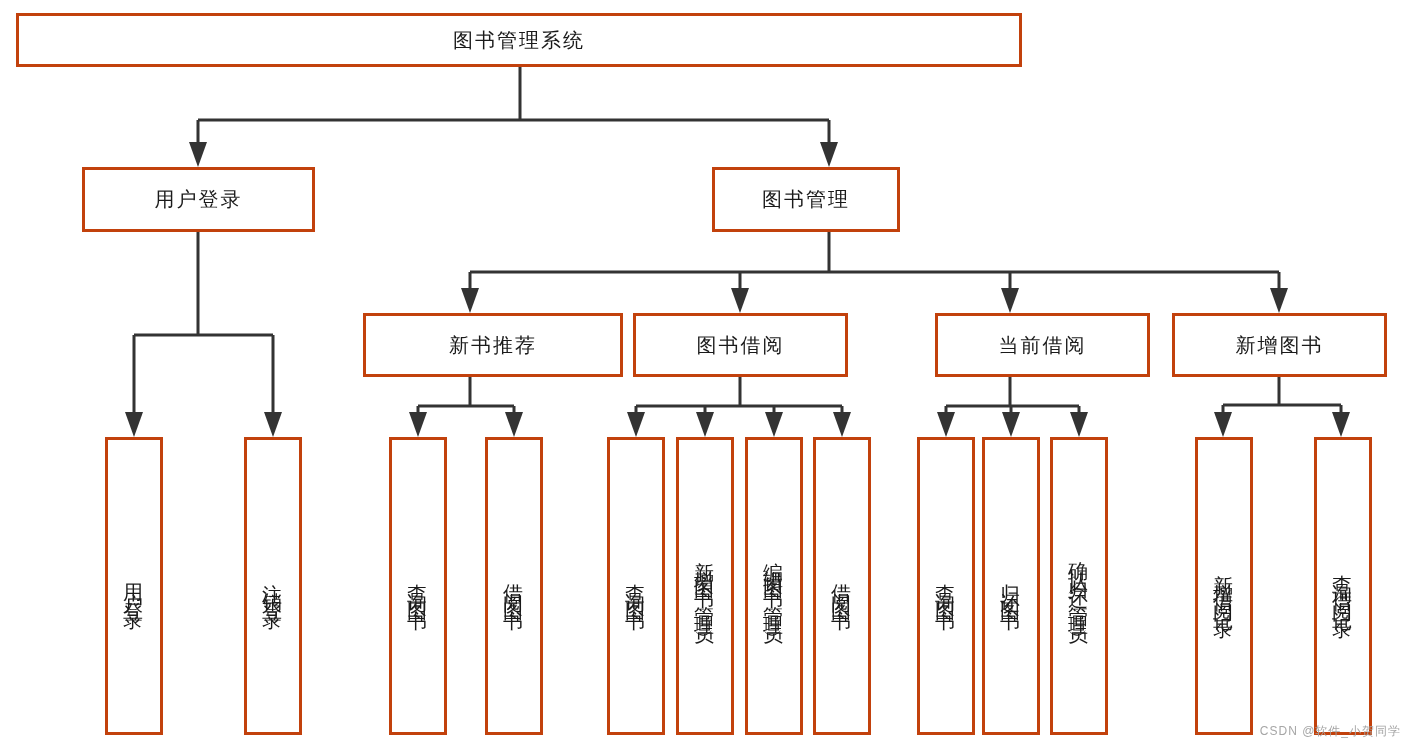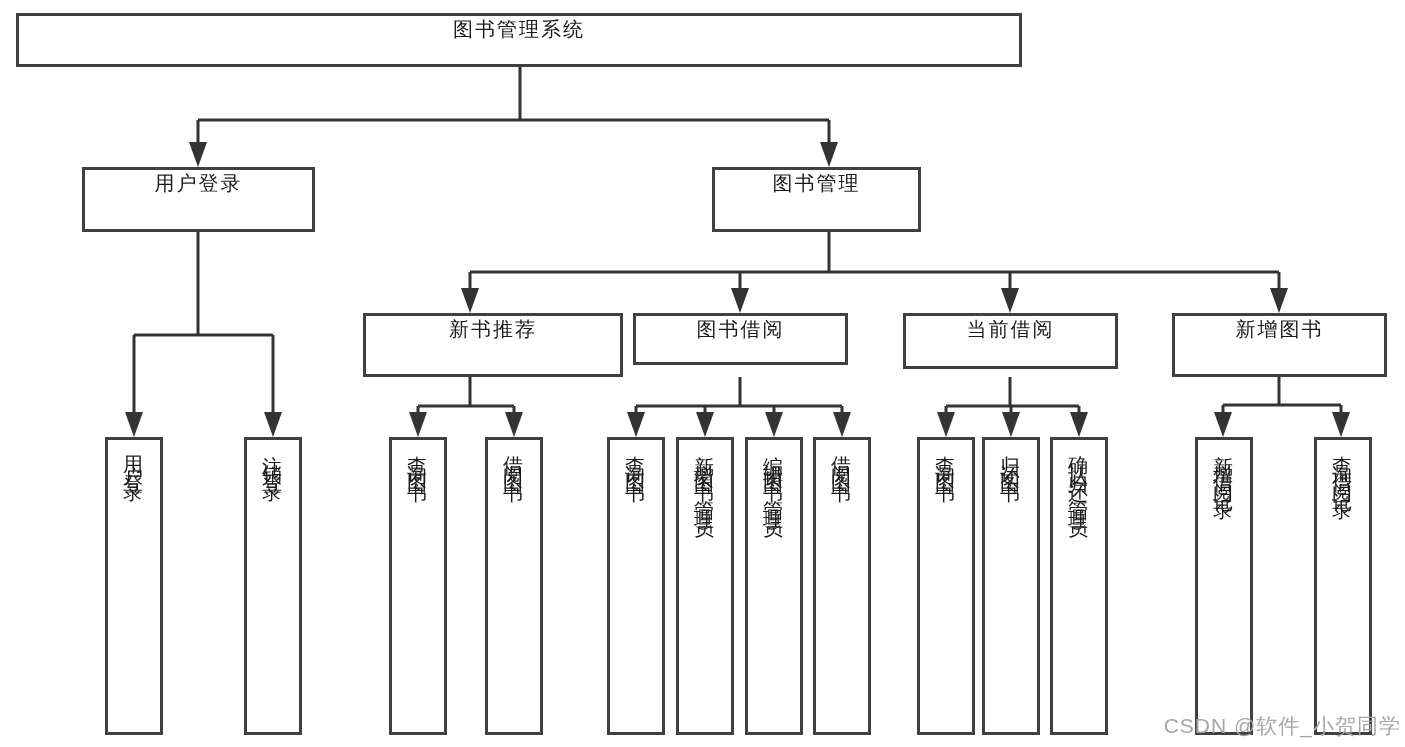--- a/index.html
+++ b/index.html
@@ -18,38 +18,39 @@
   #connectors {
     position: absolute;
     left: 0; top: 0;
     width: 1405px;
     height: 747px;
   }
   .node {
     position: absolute;
     box-sizing: border-box;
     background: #ffffff;
-    border: 3px solid #404040;
+    border: 3px solid #c2410c;
     display: flex;
+    align-items: center;
     justify-content: center;
     color: #1a1a1a;
     font-size: 20px;
     letter-spacing: 2px;
     white-space: nowrap;
   }
   .node.vbox span {
     writing-mode: vertical-rl;
     letter-spacing: 9px;
     white-space: pre;
   }
   .watermark {
     position: absolute;
     right: 4px;
     bottom: 7px;
-    font-size: 21px;
+    font-size: 12px;
     color: #a6a6a6;
     letter-spacing: 1px;
   }
 </style>
 </head>
 <body>
 
 <div id="canvas">
 
   <svg id="connectors" viewBox="0 0 1405 747" xmlns="http://www.w3.org/2000/svg">
@@ -92,31 +93,31 @@
     </g>
   </svg>
 
   <div class="node" style="left:16px; top:13px; width:1006px; height:54px">
     <span>图书管理系统</span>
   </div>
 
   <div class="node" style="left:82px; top:167px; width:233px; height:65px">
     <span>用户登录</span>
   </div>
-  <div class="node" style="left:712px; top:167px; width:209px; height:65px">
+  <div class="node" style="left:712px; top:167px; width:188px; height:65px">
     <span>图书管理</span>
   </div>
 
   <div class="node" style="left:363px; top:313px; width:260px; height:64px">
     <span>新书推荐</span>
   </div>
-  <div class="node" style="left:633px; top:313px; width:215px; height:52px">
+  <div class="node" style="left:633px; top:313px; width:215px; height:64px">
     <span>图书借阅</span>
   </div>
-  <div class="node" style="left:903px; top:313px; width:215px; height:56px">
+  <div class="node" style="left:935px; top:313px; width:215px; height:64px">
     <span>当前借阅</span>
   </div>
   <div class="node" style="left:1172px; top:313px; width:215px; height:64px">
     <span>新增图书</span>
   </div>
 
   <div class="node vbox" style="left:105px; top:437px; width:58px; height:298px">
     <span>用户登录</span>
   </div>
   <div class="node vbox" style="left:244px; top:437px; width:58px; height:298px">

